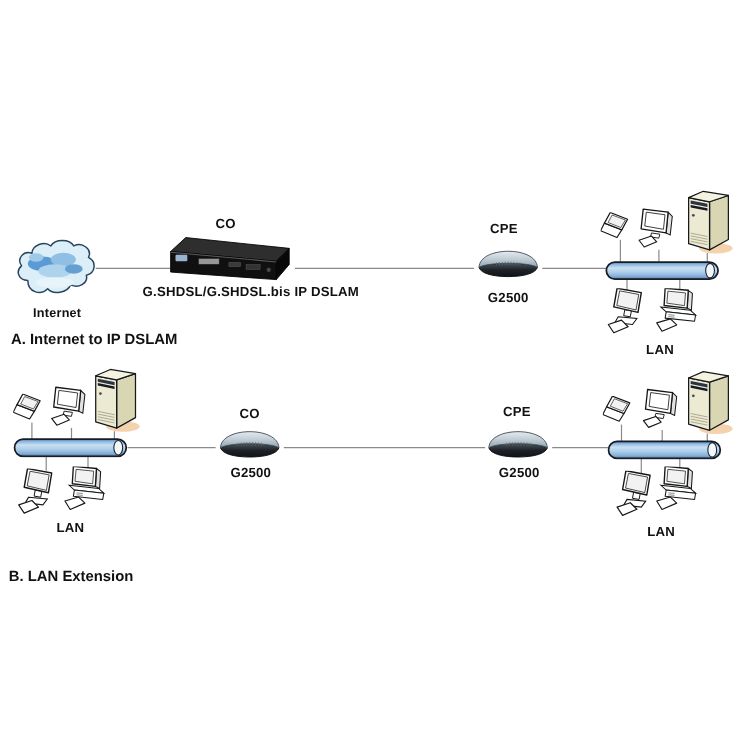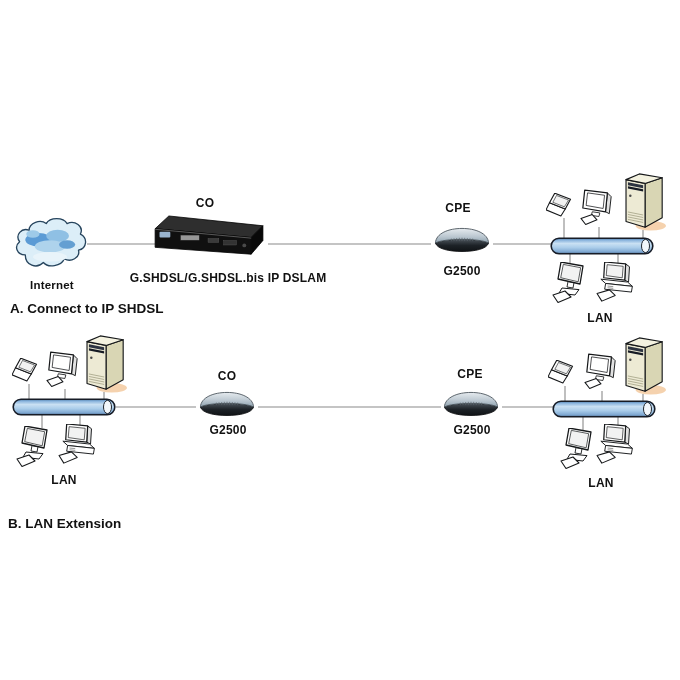--- a/index.html
+++ b/index.html
@@ -5,21 +5,21 @@
   html,body{margin:0;padding:0;background:#fff;}
   .stage{position:relative;width:680px;height:680px;background:#ffffff;overflow:hidden;
          font-family:"Liberation Sans",sans-serif;}
   .stage svg.art{position:absolute;left:0;top:0;}
   .lbl{position:absolute;font-weight:bold;font-size:12px;color:#111;
        transform:translateX(-50%);white-space:nowrap;letter-spacing:.2px;}
   .lbl.small{font-size:11.5px;}
   .heading{position:absolute;font-weight:bold;font-size:13.5px;color:#111;white-space:nowrap;}
   
   #lbl-co-a{left:205px;top:196px;}
-  #lbl-dslam-caption{left:228px;top:271px;text-align:center;}
+  #lbl-dslam-caption{left:228px;top:258px;text-align:center;}
   #lbl-internet{left:52px;top:279px;}
   #lbl-cpe-a{left:458px;top:201px;}
   #lbl-g2500-a{left:462px;top:264px;}
   #lbl-lan-a{left:600px;top:311px;}
   #lbl-heading-a{left:10px;top:301px;}
   #lbl-lan-bl{left:64px;top:473px;}
   #lbl-heading-b{left:8px;top:516px;}
   #lbl-co-b{left:227px;top:369px;}
   #lbl-g2500-co-b{left:228px;top:423px;}
   #lbl-cpe-b{left:470px;top:367px;}
@@ -180,21 +180,21 @@
   <use href="#lcd" x="560" y="428" width="40" height="44"></use>
   <use href="#desktop" x="596" y="424" width="46" height="42"></use>
 </svg>
 
 <div class="lbl" id="lbl-co-a">CO</div>
 <div class="lbl" id="lbl-dslam-caption">G.SHDSL/G.SHDSL.bis IP DSLAM</div>
 <div class="lbl small" id="lbl-internet">Internet</div>
 <div class="lbl" id="lbl-cpe-a">CPE</div>
 <div class="lbl" id="lbl-g2500-a">G2500</div>
 <div class="lbl" id="lbl-lan-a">LAN</div>
-<div class="heading" id="lbl-heading-a">A. Connect to IP SHDSL</div>
+<div class="heading" id="lbl-heading-a">A. Internet to IP DSLAM</div>
 
 <div class="lbl" id="lbl-lan-bl">LAN</div>
 <div class="heading" id="lbl-heading-b">B. LAN Extension</div>
 <div class="lbl" id="lbl-co-b">CO</div>
 <div class="lbl" id="lbl-g2500-co-b">G2500</div>
 <div class="lbl" id="lbl-cpe-b">CPE</div>
 <div class="lbl" id="lbl-g2500-cpe-b">G2500</div>
 <div class="lbl" id="lbl-lan-br">LAN</div>
 
 </div>

